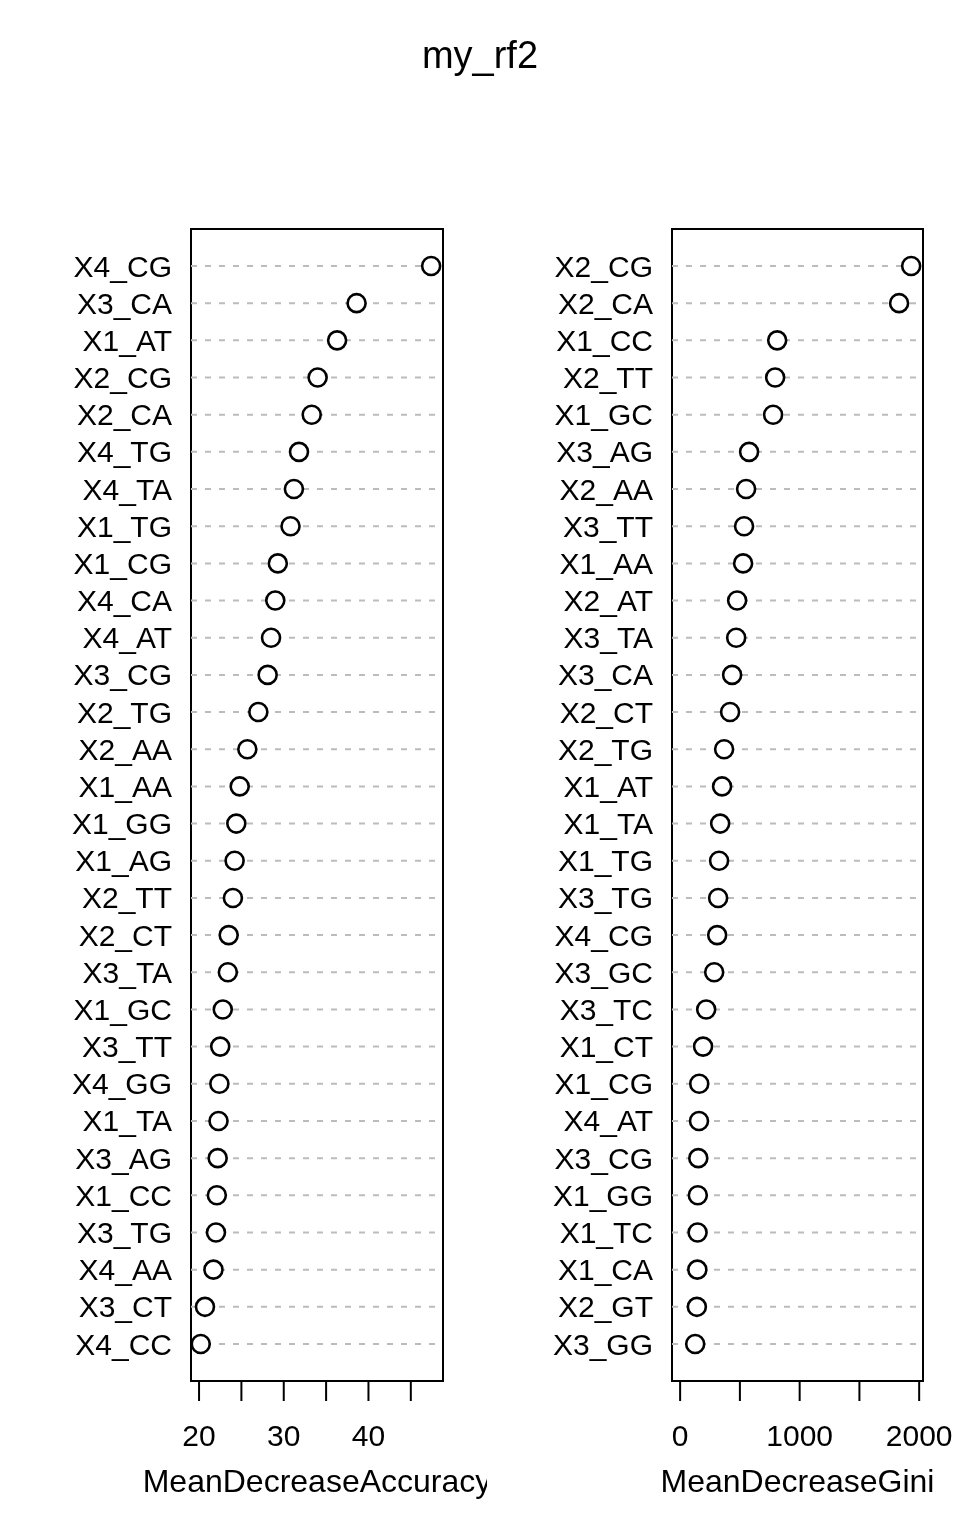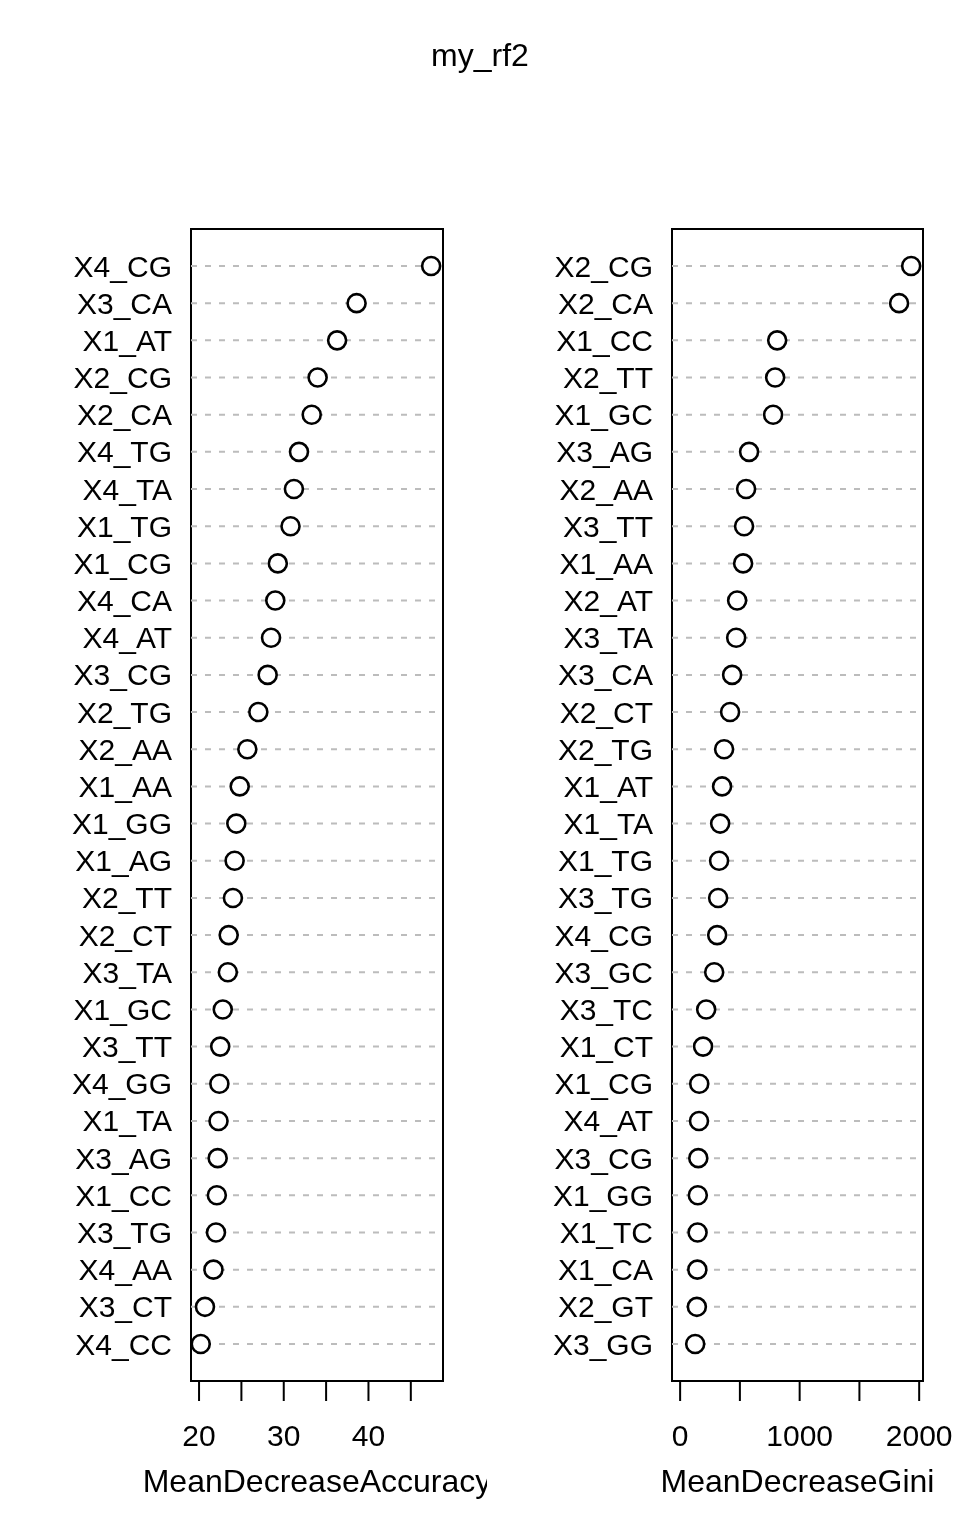--- a/index.html
+++ b/index.html
@@ -13,21 +13,21 @@
     height: 1536px;
     overflow: hidden;
     font-family: "Liberation Sans", sans-serif;
   }
   .figure-title {
     position: absolute;
     top: 36px;
     left: 0;
     width: 960px;
     text-align: center;
-    font-size: 32px;
+    font-size: 38px;
     line-height: 38px;
     color: #000000;
     white-space: nowrap;
   }
   #chart-svg {
     position: absolute;
     top: 0;
     left: 0;
   }
 </style>

